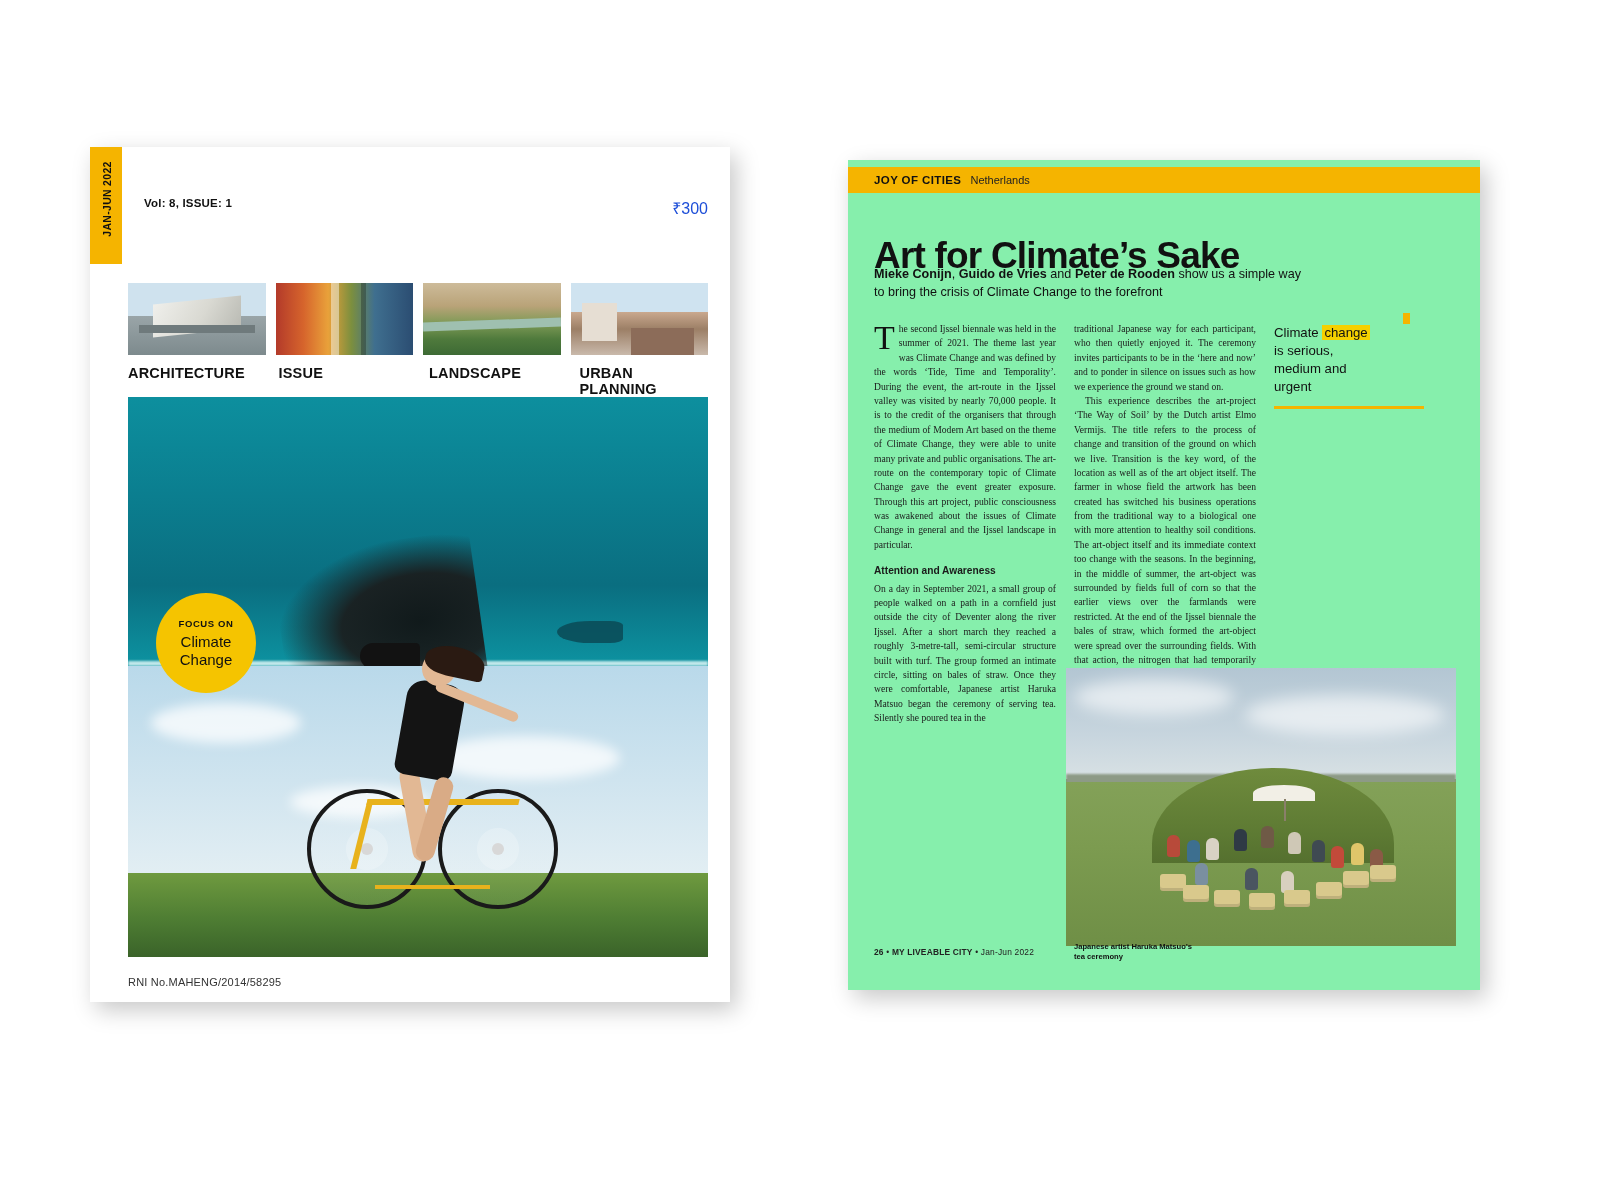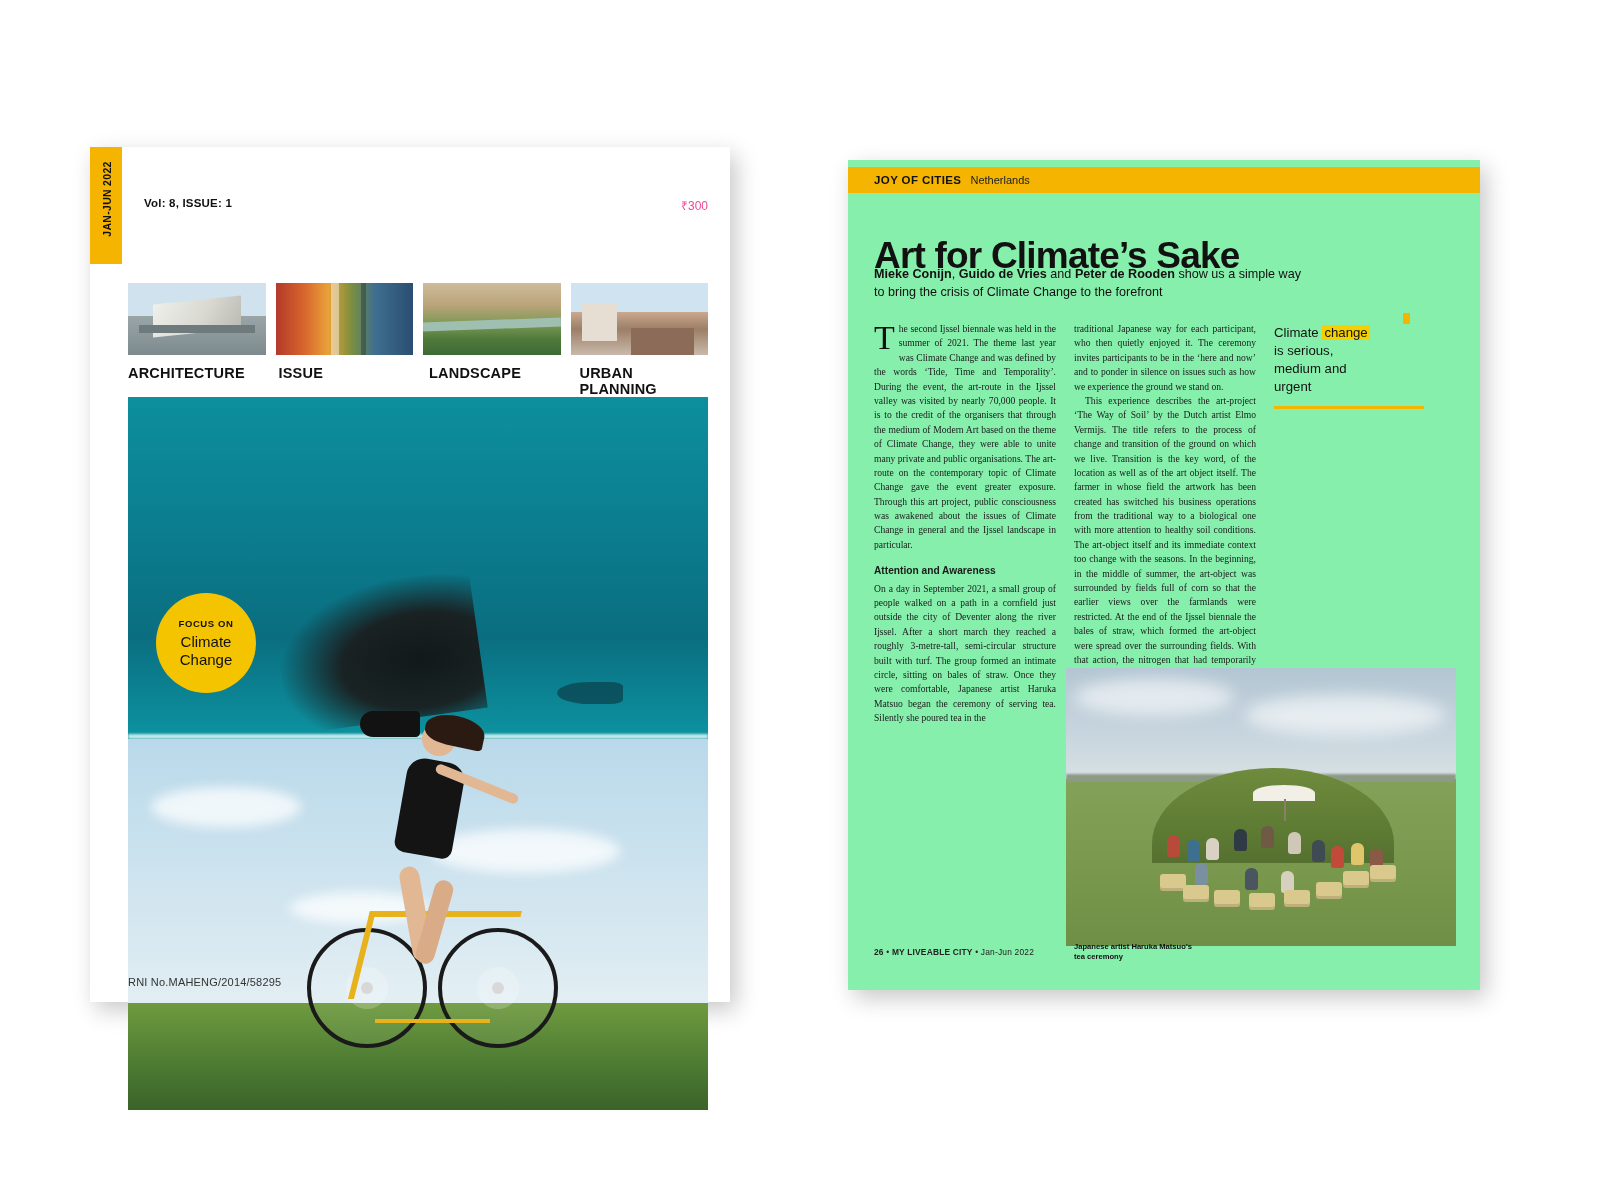--- a/index.html
+++ b/index.html
@@ -71,22 +71,22 @@
     top: 0;
     font-size: 11.5px;
     font-weight: bold;
     color: #111;
     letter-spacing: 0.2px;
   }
   .cover-price {
     position: absolute;
     right: 0;
     top: 0;
-    font-size: 12px;
-    color: #ec4899;
+    font-size: 16px;
+    color: #1d4ed8;
   }
   .masthead {
     position: absolute;
     left: -4px;
     top: 50px;
     font-size: 76px;
     line-height: 76px;
     letter-spacing: -3.2px;
     white-space: nowrap;
   }
@@ -190,21 +190,21 @@
     font-weight: bold;
     color: #111;
     letter-spacing: 0.2px;
   }
 
   .cover-photo {
     position: absolute;
     left: 0;
     right: 0;
     top: 250px;
-    height: 713px;
+    height: 560px;
     overflow: hidden;
     background: #0e6b78;
   }
   .water {
     position: absolute; left:0; top:0; width:100%; height:48%;
     background: linear-gradient(180deg,#0d8f9e 0%, #0b7f90 35%, #0a6e80 70%, #0d93a1 100%);
   }
   .water::after{
     content:"";
     position:absolute; left:0; bottom:0; width:100%; height:5px;

